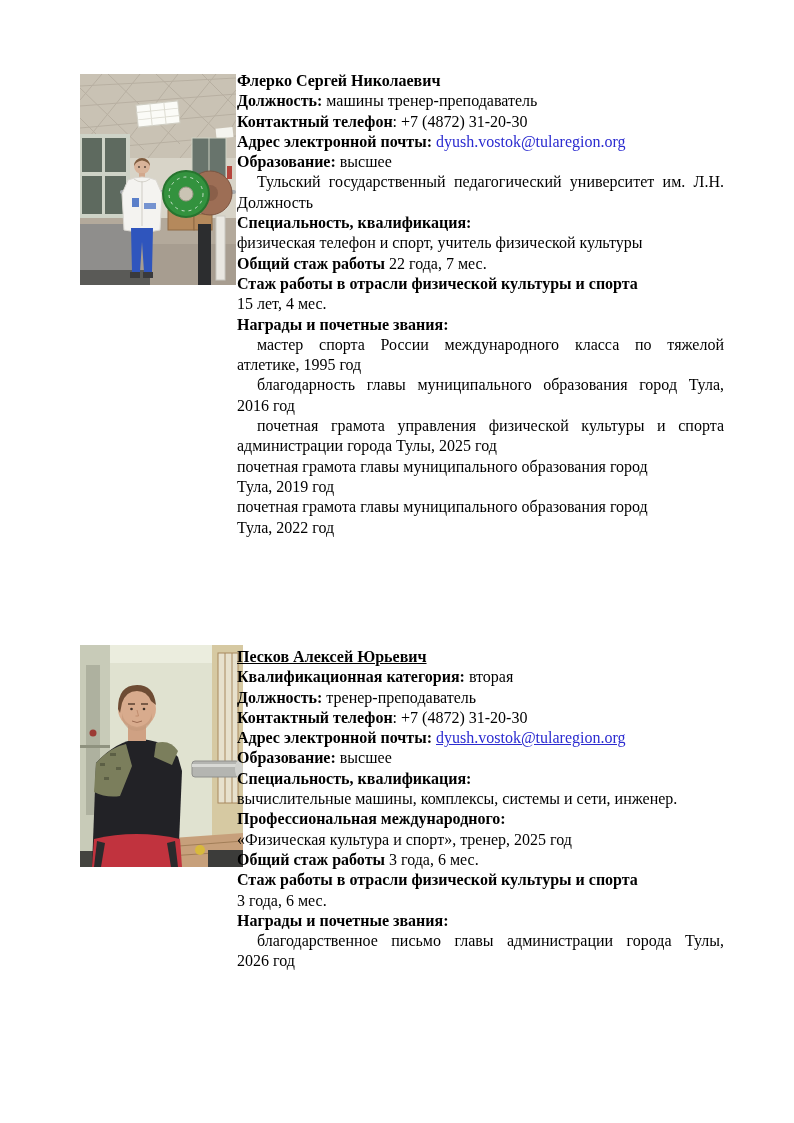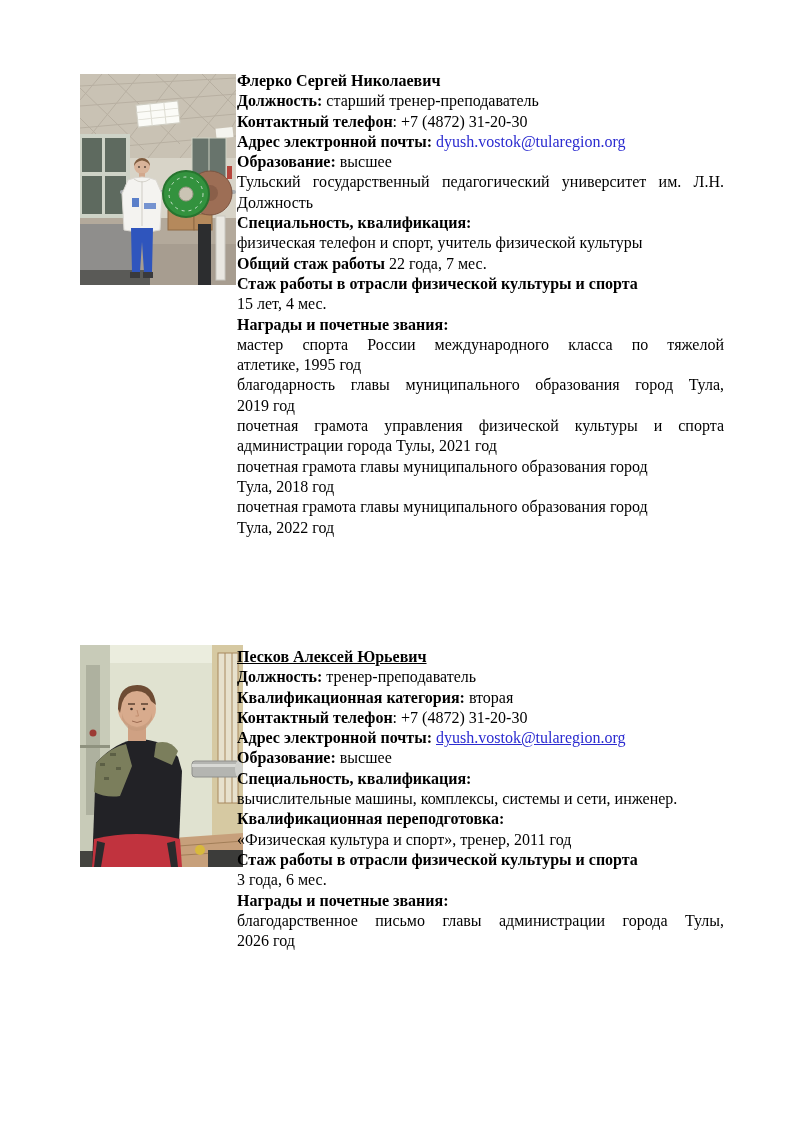--- a/index.html
+++ b/index.html
@@ -14,20 +14,21 @@
   #photo1 { left:80px; top:74px;  width:156px; height:211px; }
   #photo2 { left:80px; top:645px; width:163px; height:222px; }
   .text-col { position:absolute; left:237px; width:487px; font-size:16px; line-height:20.3px; }
   #text1 { top:71px; }
   #text2 { top:647px; }
   .line { height:20.3px; white-space:nowrap; }
   .line.stretch {
     white-space:normal;
     text-align:justify;
     text-align-last:justify;
+    margin-left:20px;
     -moz-text-align-last:justify;
   }
   .b { font-weight:bold; }
   .u { text-decoration:underline; }
   a.email { color:var(--link,#2b2bd0); text-decoration:none; cursor:pointer;font-family:Liberation Serif, serif; }
   a.email.u { text-decoration:underline; }
   svg { display:block; }
 </style>
 </head>
 <body style="background: rgb(255, 255, 255); color: rgb(0, 0, 0);">
@@ -96,40 +97,40 @@
         <circle cx="130" cy="119" r="8" fill="#8a5f49"></circle>
         <g>
           <circle cx="106" cy="120" r="23" fill="#33923e" stroke="#27742f" stroke-width="2"></circle>
           <circle cx="106" cy="120" r="17" fill="none" stroke="#e9f3ea" stroke-width="1" stroke-dasharray="3 4" opacity="0.8"></circle>
           <circle cx="106" cy="120" r="7" fill="#cac4b4" stroke="#9e9888"></circle>
         </g>
       </svg>
     </div>
     <div class="text-col" id="text1">
         <div class="line"><span class="b">Флерко Сергей Николаевич</span></div>
-        <div class="line"><span class="b">Должность:</span><span> старший тренер-преподаватель</span></div>
+        <div class="line"><span class="b">Должность:</span><span> машины тренер-преподаватель</span></div>
         <div class="line"><span class="b">Контактный телефон</span><span>: +7 (4872) 31-20-30</span></div>
         <div class="line"><span class="b">Адрес электронной почты:</span><span> </span><a href="#" class="email">dyush.vostok@tularegion.org</a></div>
         <div class="line"><span class="b">Образование:</span><span> высшее</span></div>
         <div class="line stretch"><span>Тульский государственный педагогический университет им. Л.Н.</span></div>
         <div class="line"><span>Должность</span></div>
         <div class="line"><span class="b">Специальность, квалификация:</span></div>
         <div class="line"><span>физическая телефон и спорт, учитель физической культуры</span></div>
         <div class="line"><span class="b">Общий стаж работы</span><span> 22 года, 7 мес.</span></div>
         <div class="line"><span class="b">Стаж работы в отрасли физической культуры и спорта</span></div>
         <div class="line"><span>15 лет, 4 мес.</span></div>
         <div class="line"><span class="b">Награды и почетные звания:</span></div>
         <div class="line stretch"><span>мастер спорта России международного класса по тяжелой</span></div>
         <div class="line"><span>атлетике, 1995 год</span></div>
         <div class="line stretch"><span>благодарность главы муниципального образования город Тула,</span></div>
-        <div class="line"><span>2019 год</span></div>
+        <div class="line"><span>2016 год</span></div>
         <div class="line stretch"><span>почетная грамота управления физической культуры и спорта</span></div>
-        <div class="line"><span>администрации города Тулы, 2021 год</span></div>
+        <div class="line"><span>администрации города Тулы, 2025 год</span></div>
         <div class="line"><span>почетная грамота главы муниципального образования город</span></div>
-        <div class="line"><span>Тула, 2018 год</span></div>
+        <div class="line"><span>Тула, 2019 год</span></div>
         <div class="line"><span>почетная грамота главы муниципального образования город</span></div>
         <div class="line"><span>Тула, 2022 год</span></div>
       </div>
   </section>
 
   <section>
     <div class="photo" id="photo2">
       <svg viewBox="0 0 163 222" width="163" height="222">
         <rect width="163" height="222" fill="#e0e2d0"></rect>
         <rect width="163" height="18" fill="#ebedde"></rect>
@@ -209,29 +210,30 @@
           <rect x="41" y="152" width="17" height="9" rx="3" transform="rotate(-32 50 156)" fill="#5c2833"></rect>
           <circle cx="64" cy="148" r="7" fill="#d8ab8d"></circle>
           <path d="M60 142 l8 3 M59 146 l9 3" stroke="#c49173" fill="none" stroke-width="1"></path>
         </g>
       </ellipse>
           </g>
         </svg>
     </div>
     <div class="text-col" id="text2">
         <div class="line"><span class="b u">Песков Алексей Юрьевич</span></div>
+        <div class="line"><span class="b">Квалификационная категория:</span><span> вторая</span></div>
         <div class="line"><span class="b">Должность:</span><span> тренер-преподаватель</span></div>
-        <div class="line"><span class="b">Квалификационная категория:</span><span> вторая</span></div>
         <div class="line"><span class="b">Контактный телефон</span><span>: +7 (4872) 31-20-30</span></div>
         <div class="line"><span class="b">Адрес электронной почты:</span><span> </span><a href="#" class="email u">dyush.vostok@tularegion.org</a></div>
         <div class="line"><span class="b">Образование:</span><span> высшее</span></div>
         <div class="line"><span class="b">Специальность, квалификация:</span></div>
         <div class="line"><span>вычислительные машины, комплексы, системы и сети, инженер.</span></div>
-        <div class="line"><span class="b">Квалификационная переподготовка:</span></div>
-        <div class="line"><span>«Физическая культура и спорт», тренер, 2011 год</span></div>
+        <div class="line"><span class="b">Профессиональная международного:</span></div>
+        <div class="line"><span>«Физическая культура и спорт», тренер, 2025 год</span></div>
+        <div class="line"><span class="b">Общий стаж работы</span><span> 3 года, 6 мес.</span></div>
         <div class="line"><span class="b">Стаж работы в отрасли физической культуры и спорта</span></div>
         <div class="line"><span>3 года, 6 мес.</span></div>
         <div class="line"><span class="b">Награды и почетные звания:</span></div>
         <div class="line stretch"><span>благодарственное письмо главы администрации города Тулы,</span></div>
         <div class="line"><span>2026 год</span></div>
       </div>
   </section>
 
 </div>
 

